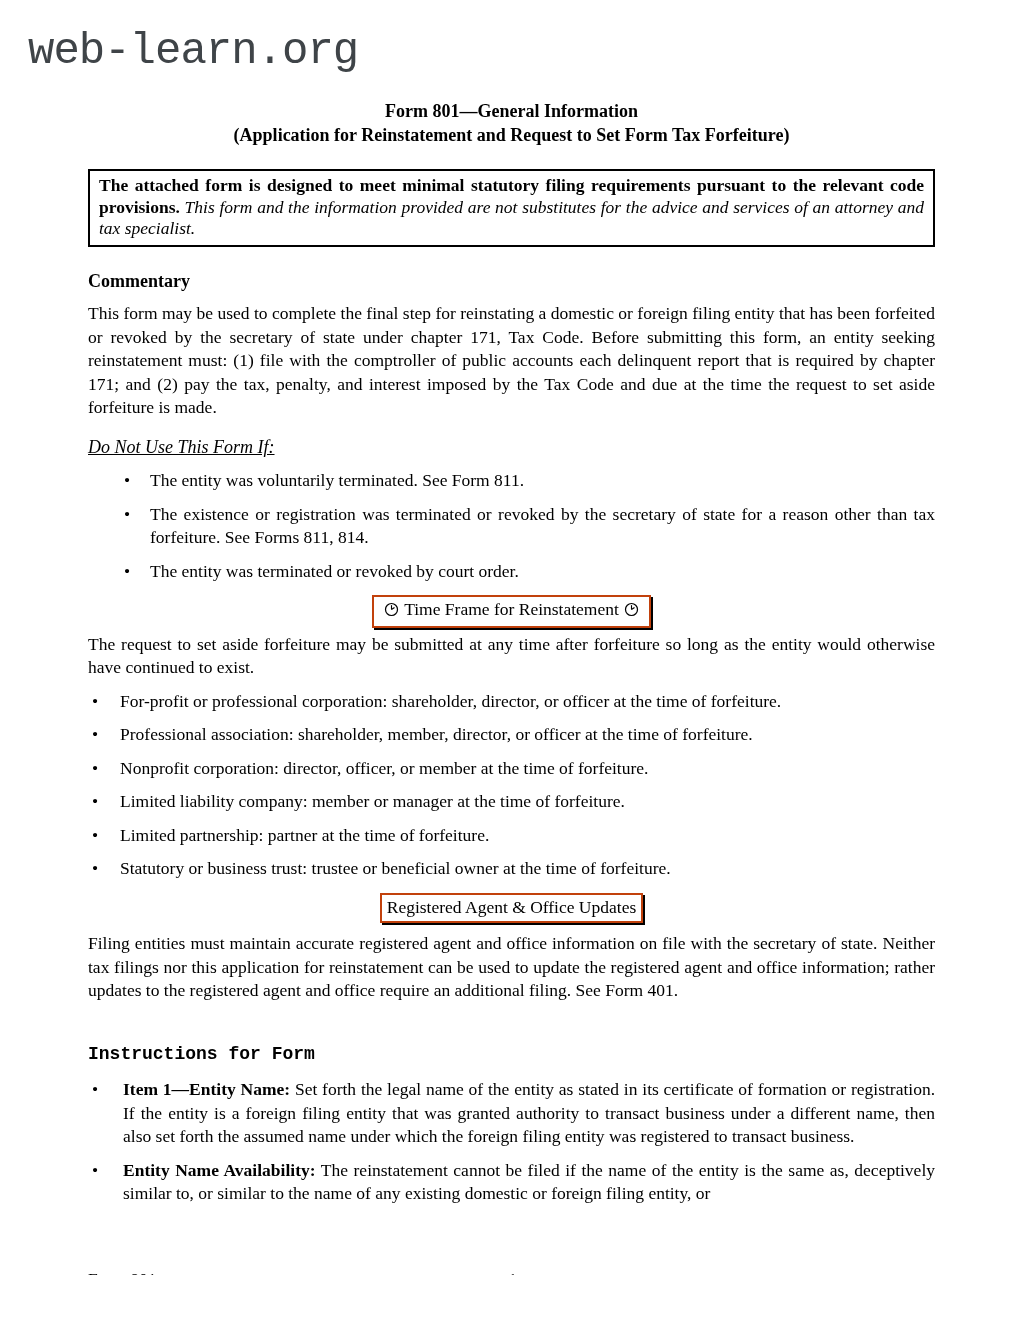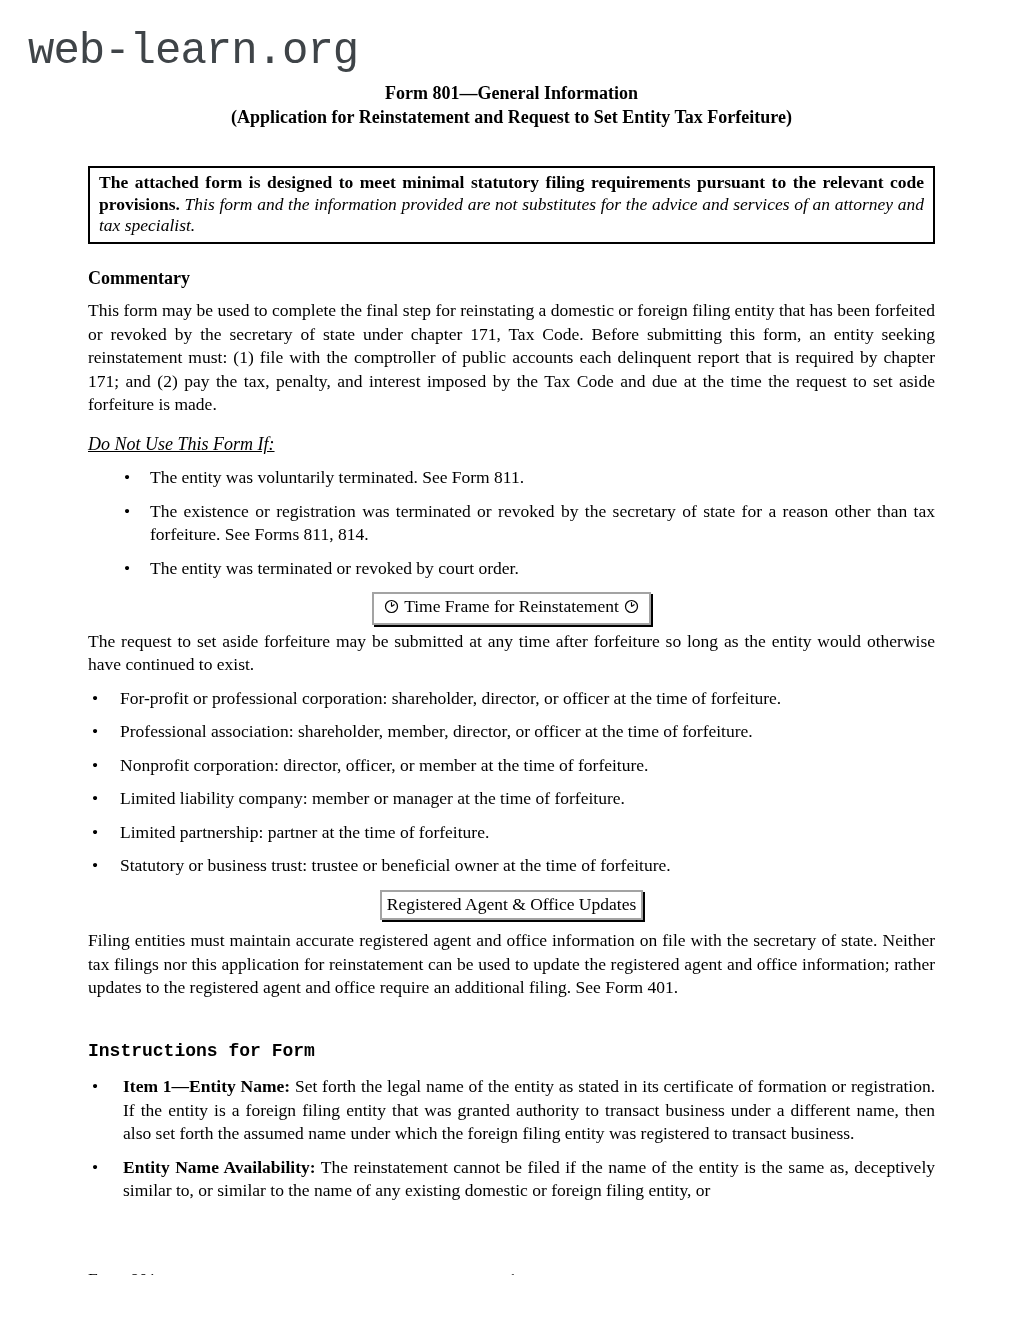--- a/index.html
+++ b/index.html
@@ -27,30 +27,30 @@
     line-height: 50px;
     color: #3f4448;
     margin-left: -60px;
     letter-spacing: -1px;
   }
   .title {
     text-align: center;
     font-weight: bold;
     font-size: 18px;
     line-height: 23.5px;
-    margin-top: 6px;
+    margin-top: 24px;
   }
   .subtitle {
     text-align: center;
     font-weight: bold;
     font-size: 18px;
     line-height: 23.5px;
   }
   .notice-box {
-    margin-top: 37px;
+    margin-top: 22px;
     border: 2px solid #000000;
     padding: 4px 9px 5px 9px;
     text-align: justify;
     line-height: 21.5px;
   }
   .notice-bold { font-weight: bold; }
   .notice-italic { font-style: italic; }
   .section-heading {
     text-align: left;
     font-weight: bold;
@@ -84,21 +84,21 @@
     position: absolute;
     top: 0;
   }
   .marker::before { content: "\2022"; }
   .boxed-heading-wrap {
     text-align: center;
     margin-top: 12px;
   }
   .boxed-heading {
     display: inline-block;
-    border: 2px solid #a3a3a3;
+    border: 2px solid #c2410c;
     box-shadow: 2px 2px 0 #000000;
     padding: 1px 5px 2px 5px;
     font-size: 17.5px;
     line-height: 23.5px;
     text-align: center;
   }
   .clock {
     display: inline-block;
     vertical-align: -2px;
     margin: 0 5px;
@@ -126,21 +126,21 @@
   .mt5 { margin-top: 5px; }
 </style>
 </head>
 <body>
 
 <div class="page">
 
   <div class="logo">web-learn.org</div>
 
   <div class="title">Form 801—General Information</div>
-  <div class="subtitle">(Application for Reinstatement and Request to Set Entity Tax Forfeiture)</div>
+  <div class="subtitle">(Application for Reinstatement and Request to Set Form Tax Forfeiture)</div>
 
   <div class="notice-box">
     <span class="notice-bold">The attached form is designed to meet minimal statutory filing requirements pursuant to the relevant code provisions.</span>
     <span class="notice-italic">This form and the information provided are not substitutes for the advice and services of an attorney and tax specialist.</span>
   </div>
 
   <div class="section-heading">Commentary</div>
 
   <div class="para">This form may be used to complete the final step for reinstating a domestic or foreign filing entity that has been forfeited or revoked by the secretary of state under chapter 171, Tax Code.  Before submitting this form, an entity seeking reinstatement must: (1) file with the comptroller of public accounts each delinquent report that is required by chapter 171; and (2) pay the tax, penalty, and interest imposed by the Tax Code and due at the time the request to set aside forfeiture is made.</div>
 

